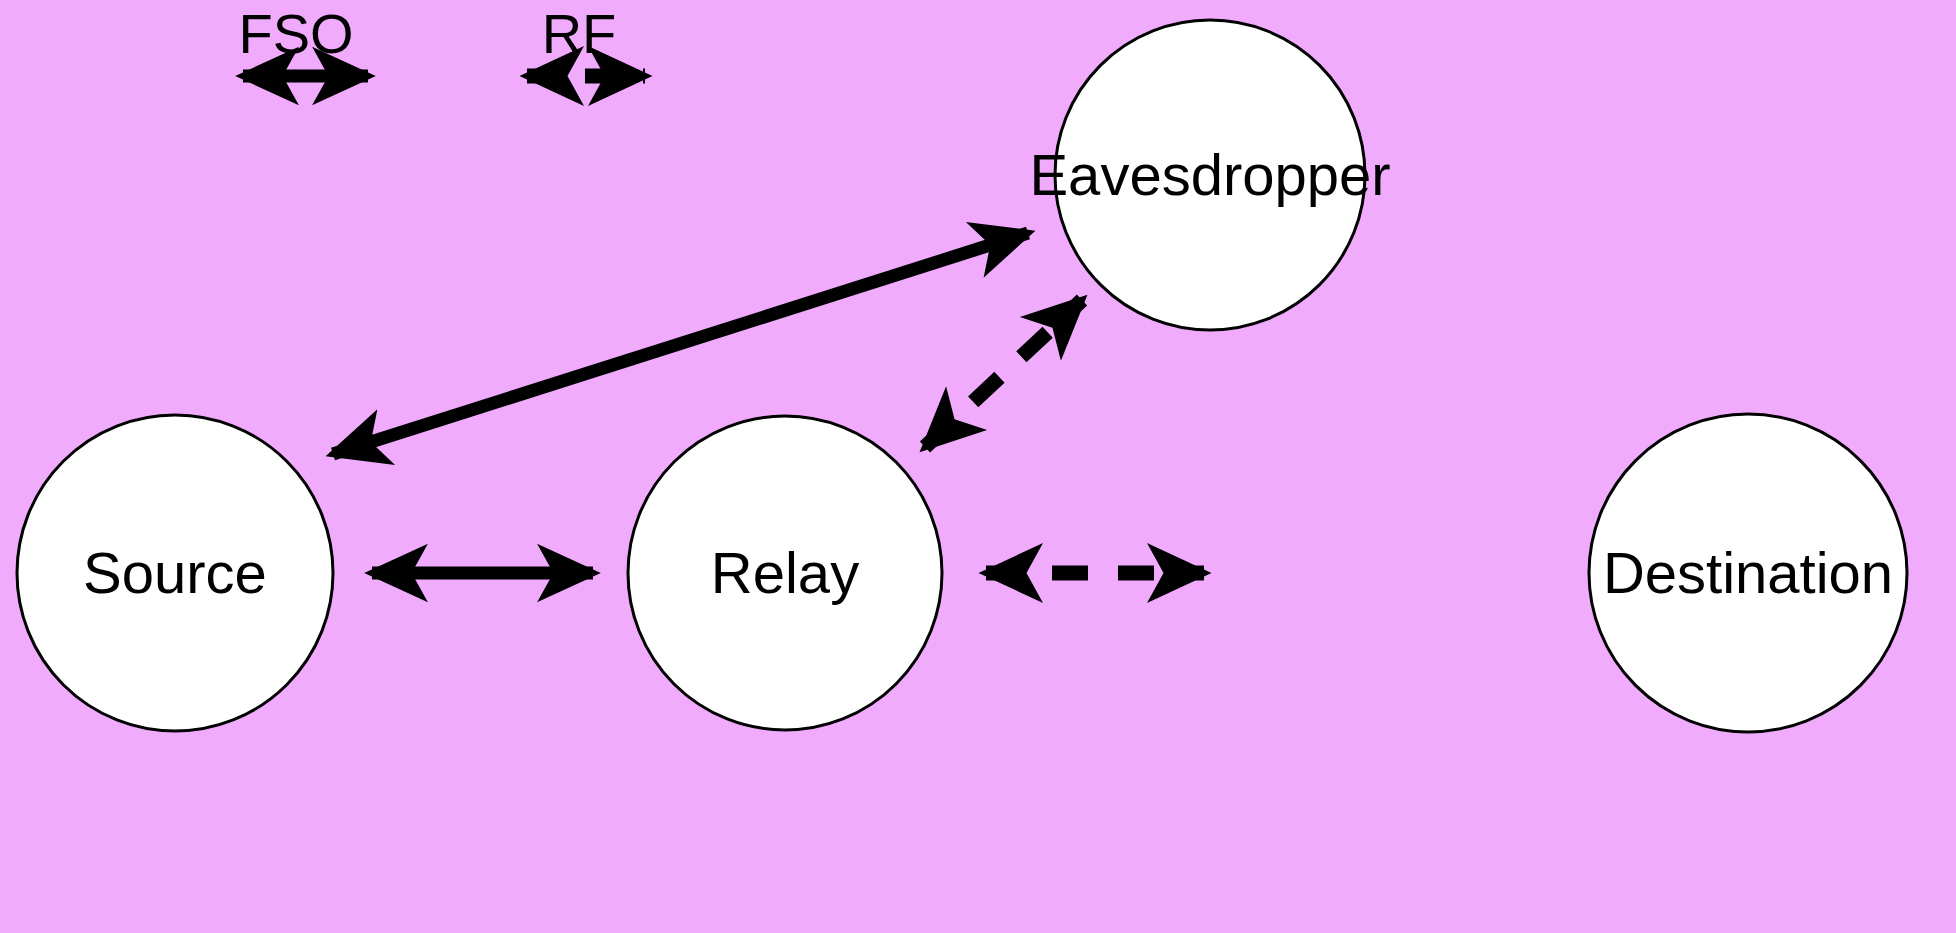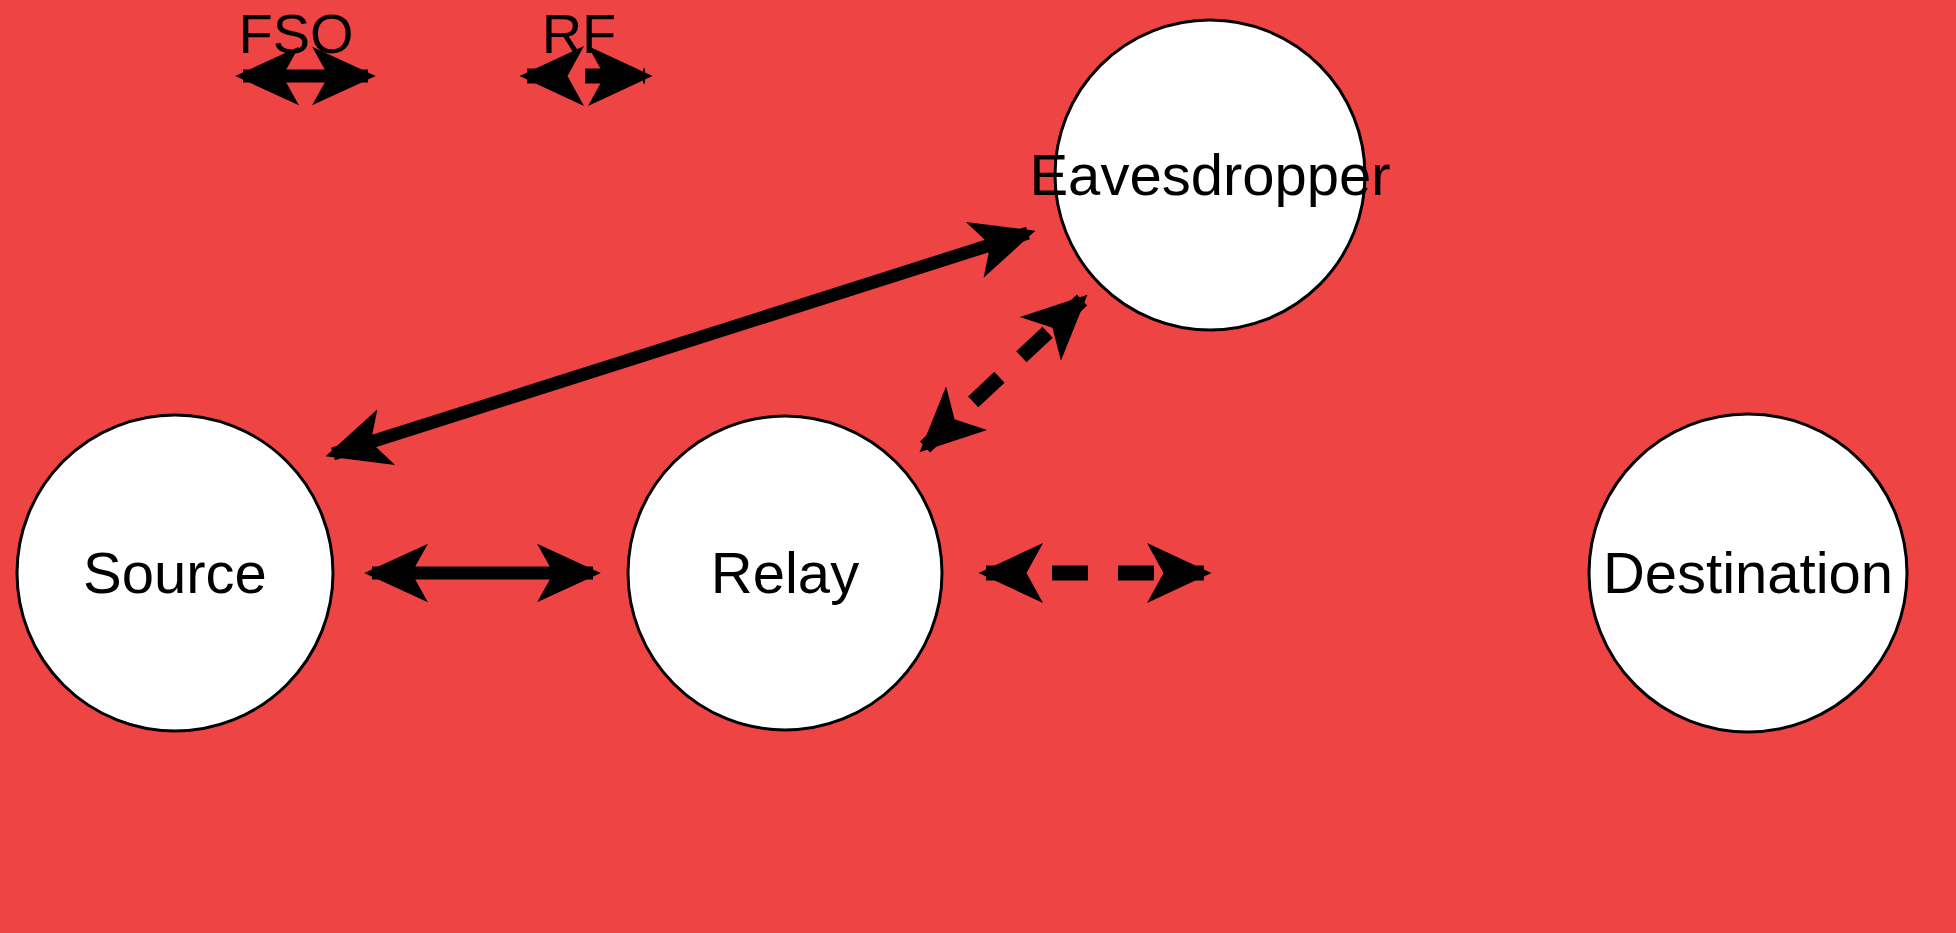--- a/index.html
+++ b/index.html
@@ -11,21 +11,21 @@
   body {
     width: 1956px;
     height: 933px;
     overflow: hidden;
     font-family: "Liberation Sans", sans-serif;
   }
   #diagram-root {
     position: relative;
     width: 1956px;
     height: 933px;
-    background: #ef4444;
+    background: #f0abfc;
   }
   #diagram-svg {
     position: absolute;
     top: 0;
     left: 0;
     width: 1956px;
     height: 933px;
     display: block;
   }
   .node-circle {

